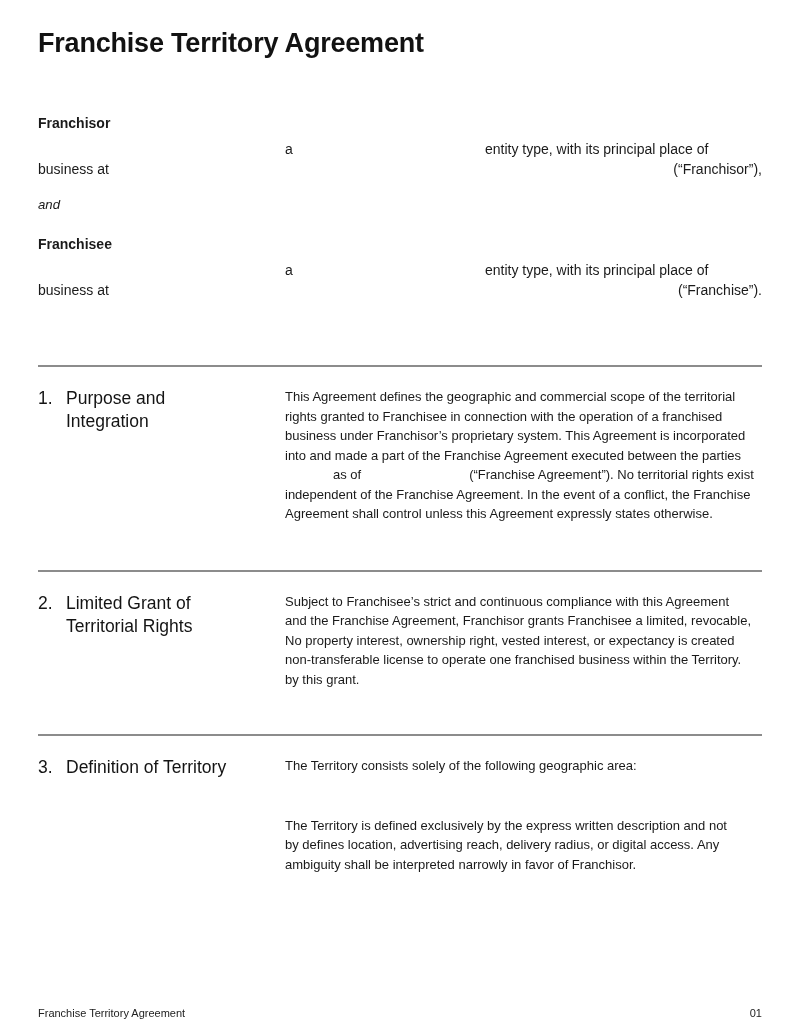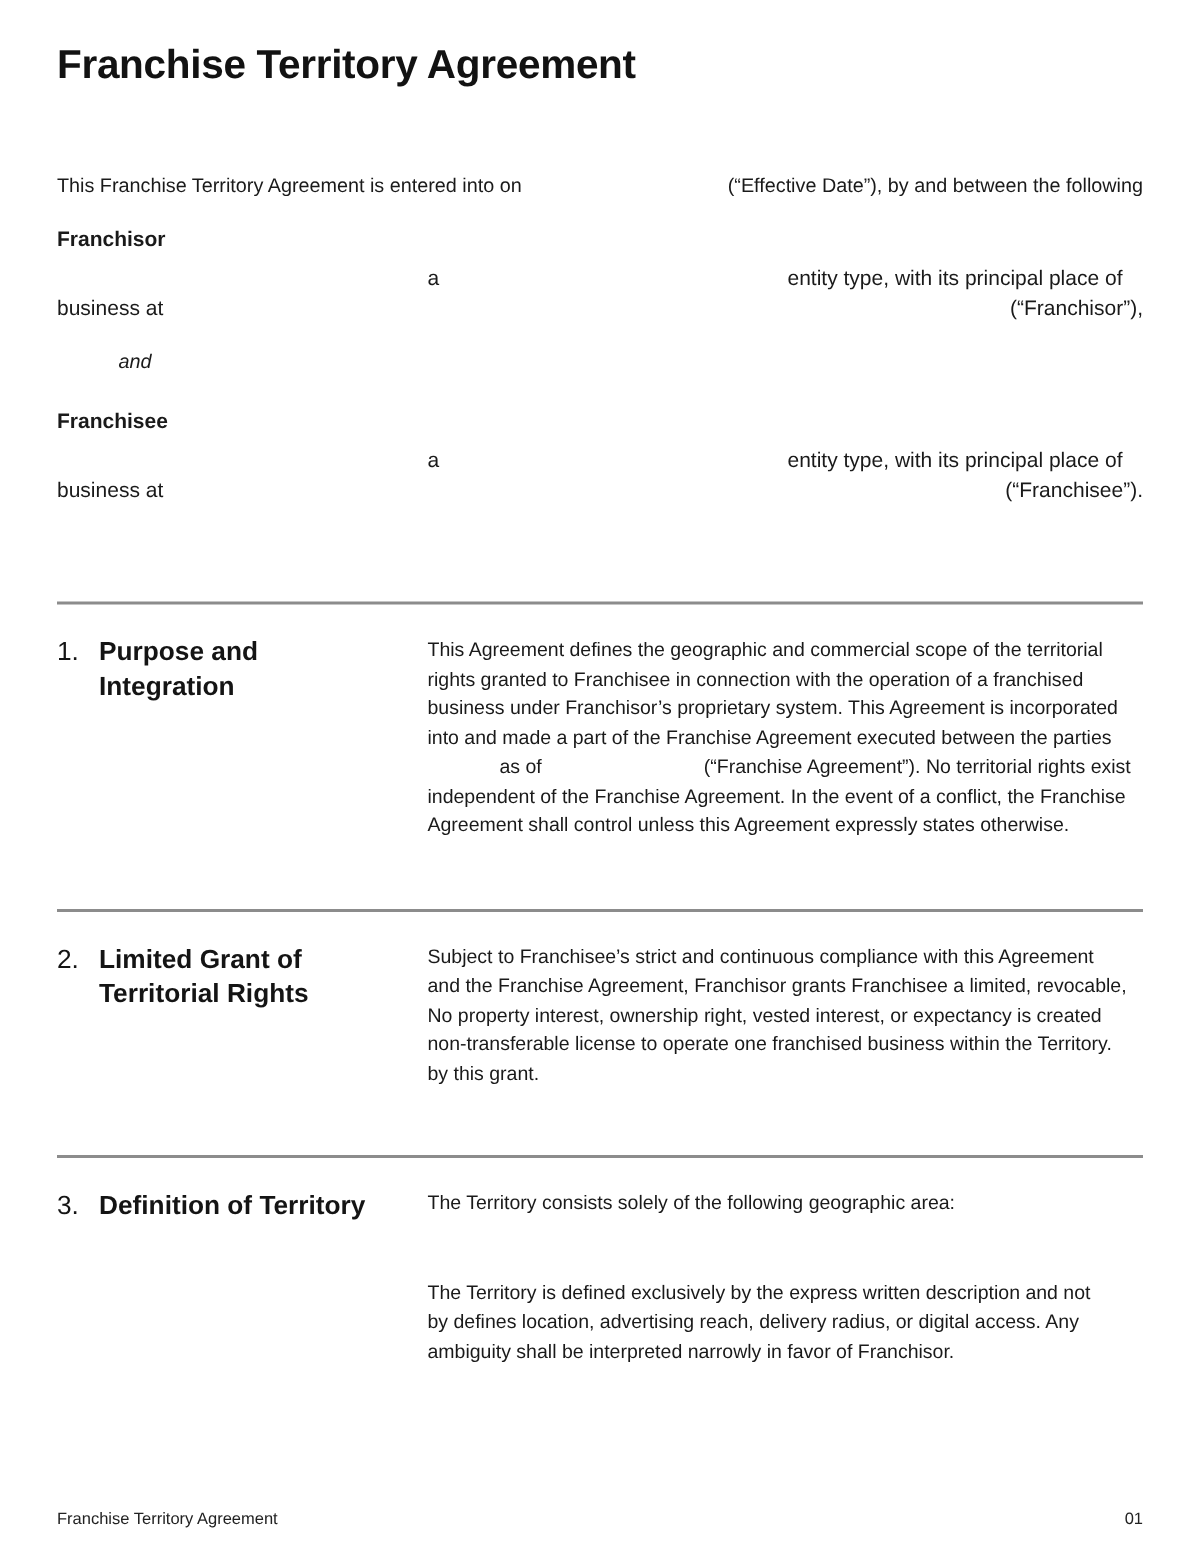--- a/index.html
+++ b/index.html
@@ -28,36 +28,36 @@
     line-height: 22px;
   }
   .spread { display: flex; justify-content: space-between; }
 
   .party { font-size: 14px; line-height: 20px; }
   .party-label { font-weight: 700; }
   .party-1 { margin-top: 14px; }
   .party-2 { margin-top: 19px; }
   .entity-line { position: relative; height: 20px; margin-top: 6px; }
   .entity-article { position: absolute; left: 247px; top: 0; }
-  .entity-text { position: absolute; left: 487px; top: 0; white-space: nowrap; }
-  .conjunction { margin-top: 16px; font-size: 13.2px; line-height: 20px; font-style: italic; margin-left: 41px; }
+  .entity-text { position: absolute; left: 447px; top: 0; white-space: nowrap; }
+  .conjunction { margin-top: 16px; font-size: 13.2px; line-height: 20px; font-style: italic; }
 
   .rule { height: 2px; background: #8c8c8c; }
   .rule-1 { margin-top: 65px; }
   .rule-2 { margin-top: 46px; }
   .rule-3 { margin-top: 45px; }
 
   .section { display: flex; padding-top: 20px; }
   .section-left { width: 247px; flex-shrink: 0; display: flex; }
   .section-number {
     width: 28px; flex-shrink: 0;
     font-size: 17.5px; line-height: 23px; color: #141414;
   }
   .section-heading { font-size: 17.5px; line-height: 23px; color: #141414; }
-  .h-line { white-space: nowrap; font-weight: bold; }
+  .h-line { white-space: nowrap; }
 
   .section-body { width: 480px; font-size: 13px; line-height: 19.5px; }
   .b-line { white-space: nowrap; }
   .gap-line { display: flex; margin-left: 48px; }
   .blank-gap { display: inline-block; width: 108px; flex-shrink: 0; }
   .para-gap { margin-top: 40px; }
 
   .footer {
     position: absolute;
     left: 38px; right: 38px; top: 1006px;
@@ -66,24 +66,20 @@
   }
 </style>
 </head>
 <body>
 
 <div class="page">
 
   <h1 class="doc-title">Franchise Territory Agreement</h1>
 
   <div class="intro">
-    <div class="spread">
-      <span>This Franchise Territory Agreement is entered into on</span>
-      <span>(“Effective Date”), by and between the following</span>
-    </div>
   </div>
 
   <div class="party party-1">
     <div class="party-label">Franchisor</div>
     <div class="entity-line">
       <span class="entity-article">a</span>
       <span class="entity-text">entity type, with its principal place of</span>
     </div>
     <div class="spread">
       <span>business at</span>
@@ -94,21 +90,21 @@
   <div class="conjunction">and</div>
 
   <div class="party party-2">
     <div class="party-label">Franchisee</div>
     <div class="entity-line">
       <span class="entity-article">a</span>
       <span class="entity-text">entity type, with its principal place of</span>
     </div>
     <div class="spread">
       <span>business at</span>
-      <span>(“Franchisee”).</span>
+      <span>(“Franchise”).</span>
     </div>
   </div>
 
   <div class="rule rule-1"></div>
 
   <section class="section">
     <div class="section-left">
       <div class="section-number">1.</div>
       <div class="section-heading">
           <div class="h-line">Purpose and</div>

